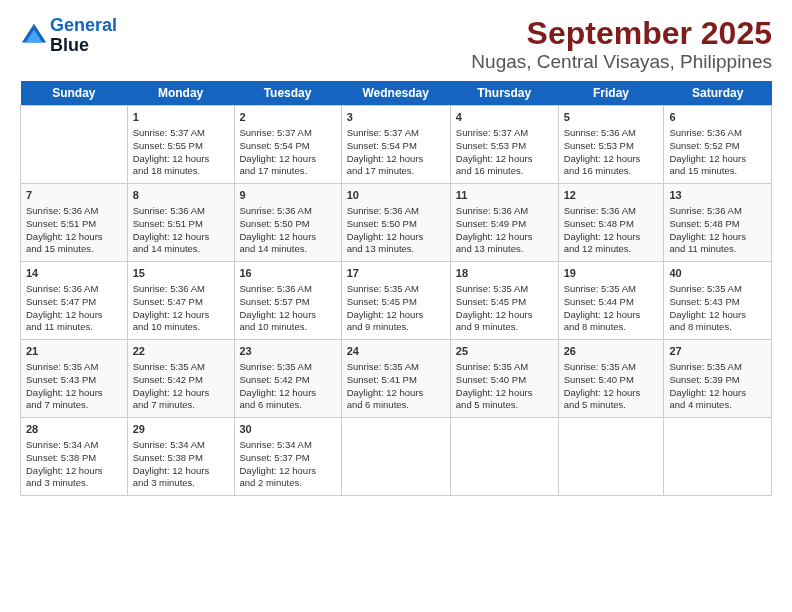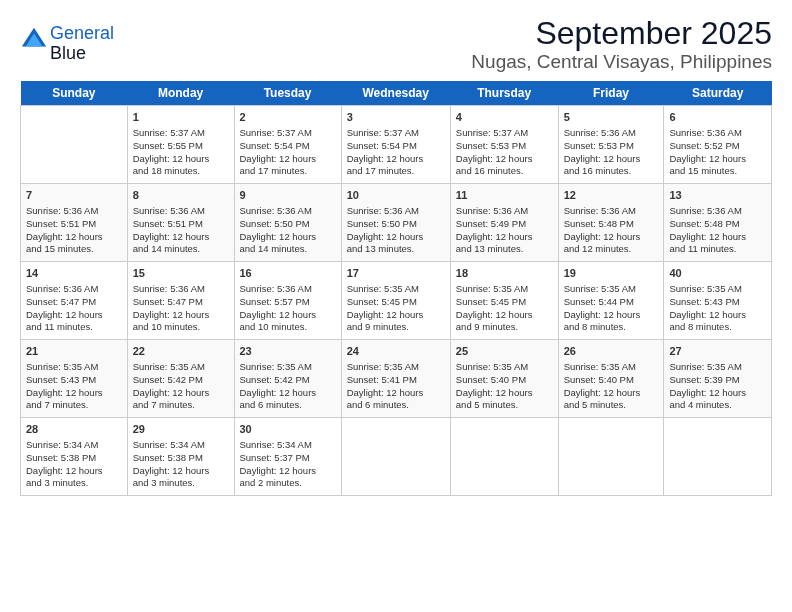--- a/index.html
+++ b/index.html
@@ -20,40 +20,39 @@
       justify-content: space-between;
       align-items: flex-start;
       margin-bottom: 8px;
     }
     .logo {
       display: flex;
       align-items: center;
     }
     .logo-text {
       font-size: 18px;
-      font-weight: normal;
+      font-weight: bold;
       color: #333;
       line-height: 1.1;
-      margin-top: 8px;
     }
     .logo-text span {
       color: #1565c0;
     }
     .logo-icon {
       width: 28px;
       height: 28px;
       margin-right: 2px;
     }
     .title-block {
       text-align: right;
     }
     .month-title {
       font-size: 32px;
-      font-weight: normal;
-      color: #0f172a;
+      font-weight: bold;
+      color: #7f1d1d;
       line-height: 1.1;
     }
     .location {
       font-size: 19px;
       color: #555;
     }
     table {
       width: 100%;
       border-collapse: collapse;
       font-size: 10px;

